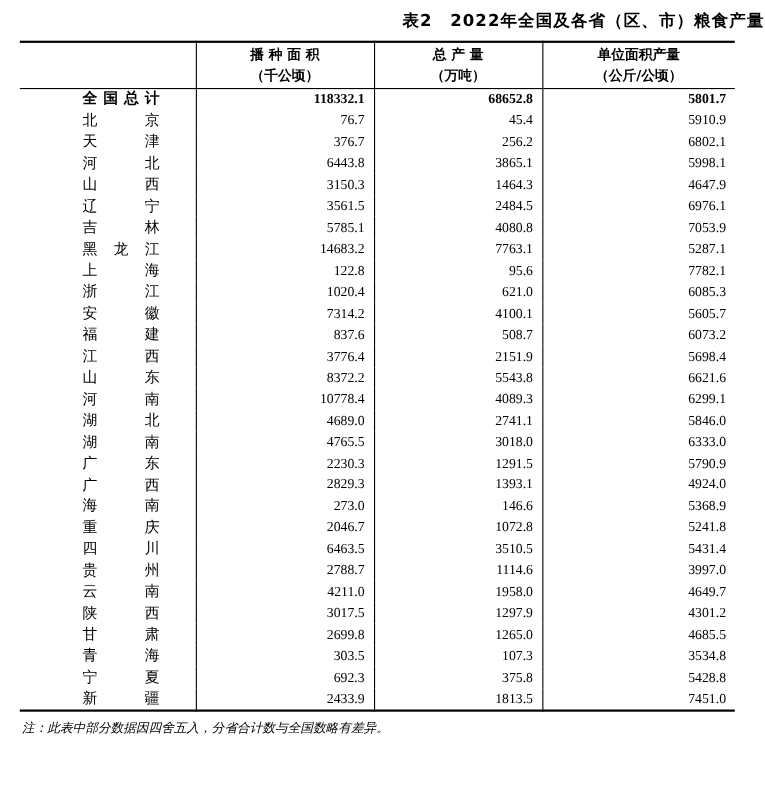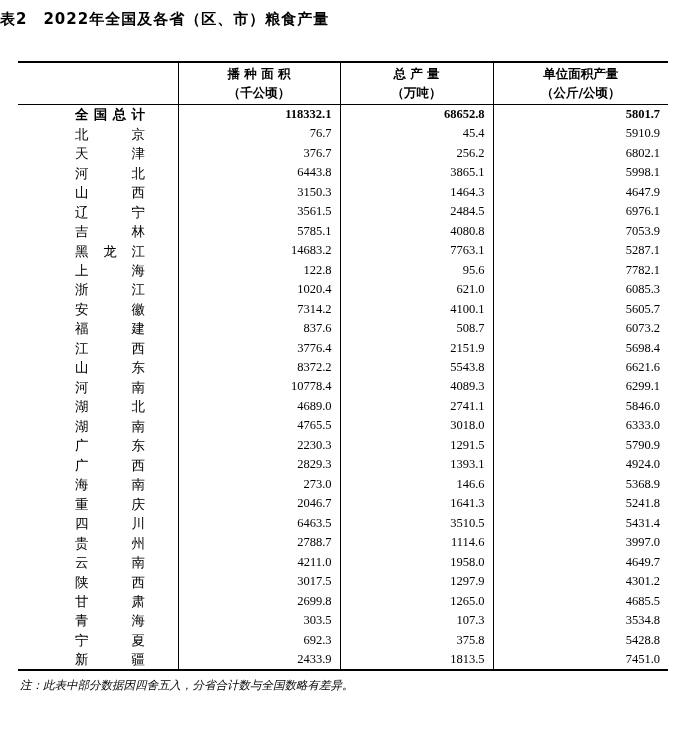--- a/index.html
+++ b/index.html
@@ -5,32 +5,32 @@
   * { margin: 0; padding: 0; box-sizing: border-box; }
   html, body { background: #fff; }
   body {
     width: 695px; height: 729px;
     font-family: "Liberation Serif", "DejaVu Sans", serif;
     color: #000;
     position: relative;
     overflow: hidden;
   }
   .title {
-    text-align: left;
+    text-align: right;
     font-weight: bold;
     font-size: 15px;
     padding-top: 10px;
     letter-spacing: 1px;
     font-family: "DejaVu Sans", "Liberation Sans", sans-serif;
   }
   table.grain {
     border-collapse: collapse;
     table-layout: fixed;
     width: 650px;
-    margin: 32px 0 0 18px;
+    margin: 8px 0 0 18px;
     border-top: 2px solid #000;
     border-bottom: 2px solid #000;
   }
   col.c0 { width: 160px; }
   col.c1 { width: 162px; }
   col.c2 { width: 153px; }
   col.c3 { width: 175px; }
   thead th {
     border-bottom: 1px solid #000;
     font-weight: bold;
@@ -265,21 +265,21 @@
         </td>
         <td class="b1 num">273.0</td>
         <td class="b2 num">146.6</td>
         <td class="num">5368.9</td>
       </tr>
         <tr>
         <td class="b0">
           <span class="name">重庆</span>
         </td>
         <td class="b1 num">2046.7</td>
-        <td class="b2 num">1641.3</td>
+        <td class="b2 num">1072.8</td>
         <td class="num">5241.8</td>
       </tr>
         <tr>
         <td class="b0">
           <span class="name">四川</span>
         </td>
         <td class="b1 num">6463.5</td>
         <td class="b2 num">3510.5</td>
         <td class="num">5431.4</td>
       </tr>

